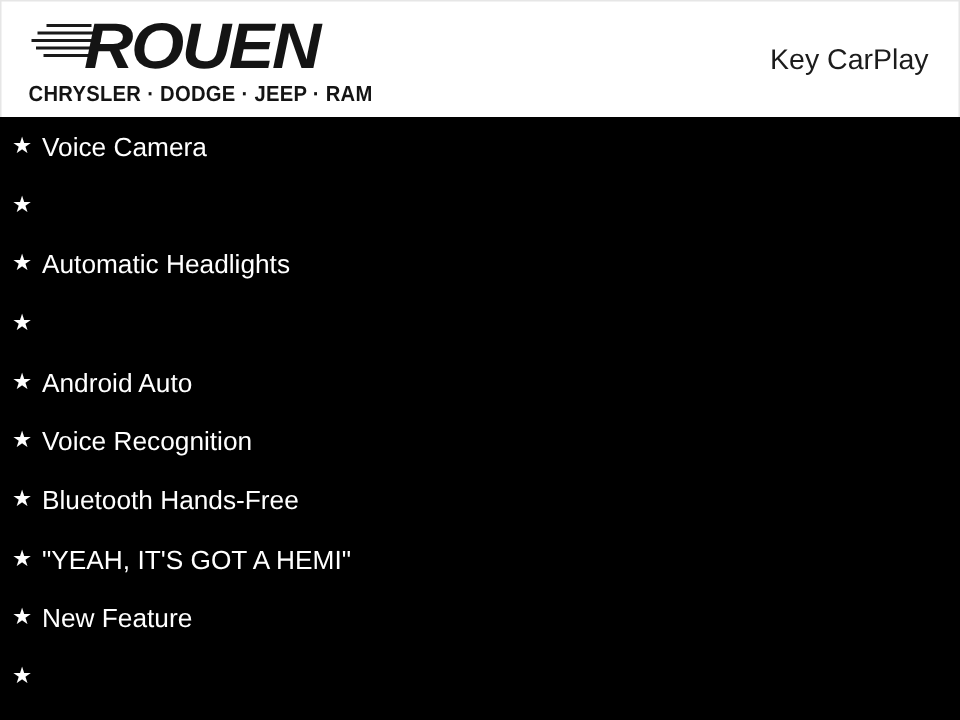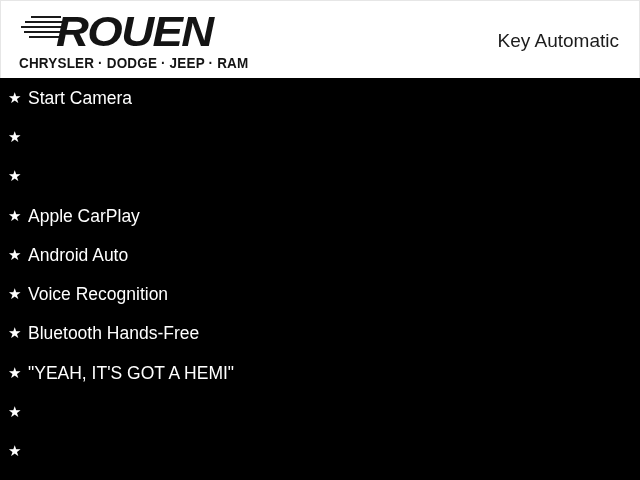--- a/index.html
+++ b/index.html
@@ -155,55 +155,56 @@
             <span></span>
             <span></span>
             <span></span>
             <span></span>
         </div>
         <div id="logo-wordmark">ROUEN</div>
       </div>
       <div id="logo-subtitle">CHRYSLER · DODGE · JEEP · RAM</div>
     </div>
 
-    <div id="header-title">Key Automatic</div>
+    <div id="header-title">Key CarPlay</div>
   </div>
 
   <ul id="features">
     <li class="feature-row">
       <span class="feature-bullet">★</span>
-      <span class="feature-label">Start Camera</span>
-    </li>
-    <li class="feature-row">
-      <span class="feature-bullet">★</span>
-    </li>
-    <li class="feature-row">
-      <span class="feature-bullet">★</span>
-    </li>
-    <li class="feature-row">
-      <span class="feature-bullet">★</span>
-      <span class="feature-label">Apple CarPlay</span>
+      <span class="feature-label">Voice Camera</span>
+    </li>
+    <li class="feature-row">
+      <span class="feature-bullet">★</span>
+    </li>
+    <li class="feature-row">
+      <span class="feature-bullet">★</span>
+      <span class="feature-label">Automatic Headlights</span>
+    </li>
+    <li class="feature-row">
+      <span class="feature-bullet">★</span>
     </li>
     <li class="feature-row">
       <span class="feature-bullet">★</span>
       <span class="feature-label">Android Auto</span>
     </li>
     <li class="feature-row">
       <span class="feature-bullet">★</span>
       <span class="feature-label">Voice Recognition</span>
     </li>
     <li class="feature-row">
       <span class="feature-bullet">★</span>
       <span class="feature-label">Bluetooth Hands-Free</span>
     </li>
     <li class="feature-row">
       <span class="feature-bullet">★</span>
       <span class="feature-label">"YEAH, IT'S GOT A HEMI"</span>
     </li>
     <li class="feature-row">
       <span class="feature-bullet">★</span>
+      <span class="feature-label">New Feature</span>
     </li>
     <li class="feature-row">
       <span class="feature-bullet">★</span>
     </li>
   </ul>
 
 </div>
 
 </body></html>

